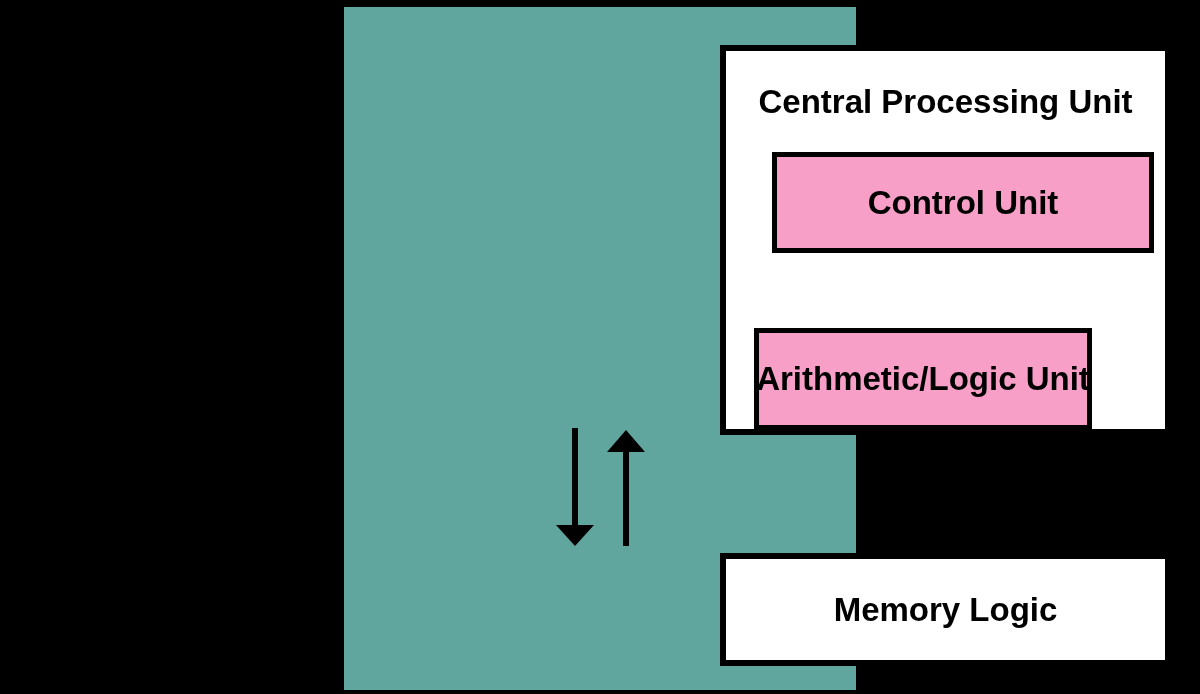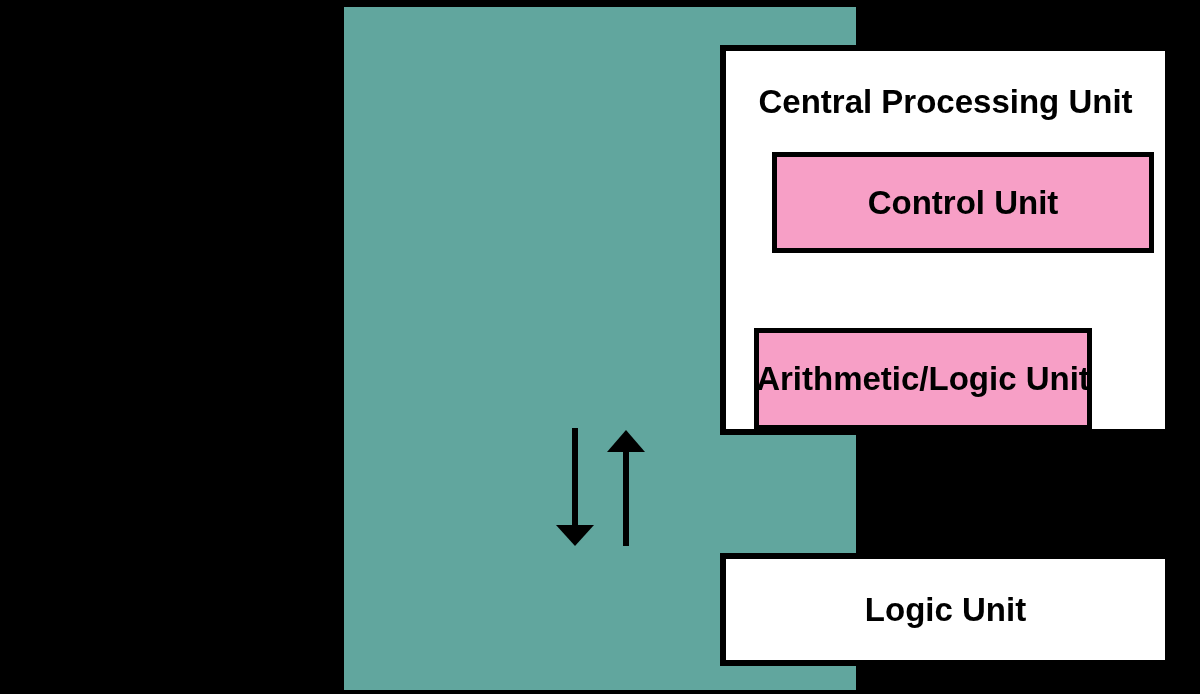--- a/index.html
+++ b/index.html
@@ -108,21 +108,21 @@
     <div class="subnode control-box">
       <span>Control Unit</span>
     </div>
 
     <div class="subnode alu-box">
       <span>Arithmetic/Logic Unit</span>
     </div>
   </div>
 
   <div class="node memory-box">
-    <span>Logic Unit</span>
+    <span>Memory Logic</span>
   </div>
 
 </div>
 
 <svg class="arrow-layer" width="1200" height="694" viewBox="0 0 1200 694" xmlns="http://www.w3.org/2000/svg">
   <g fill="#000000">
     <rect x="572" y="428" width="6" height="99"></rect>
     <polygon points="556,525 594,525 575,546"></polygon>
   </g>
   <g fill="#000000">

